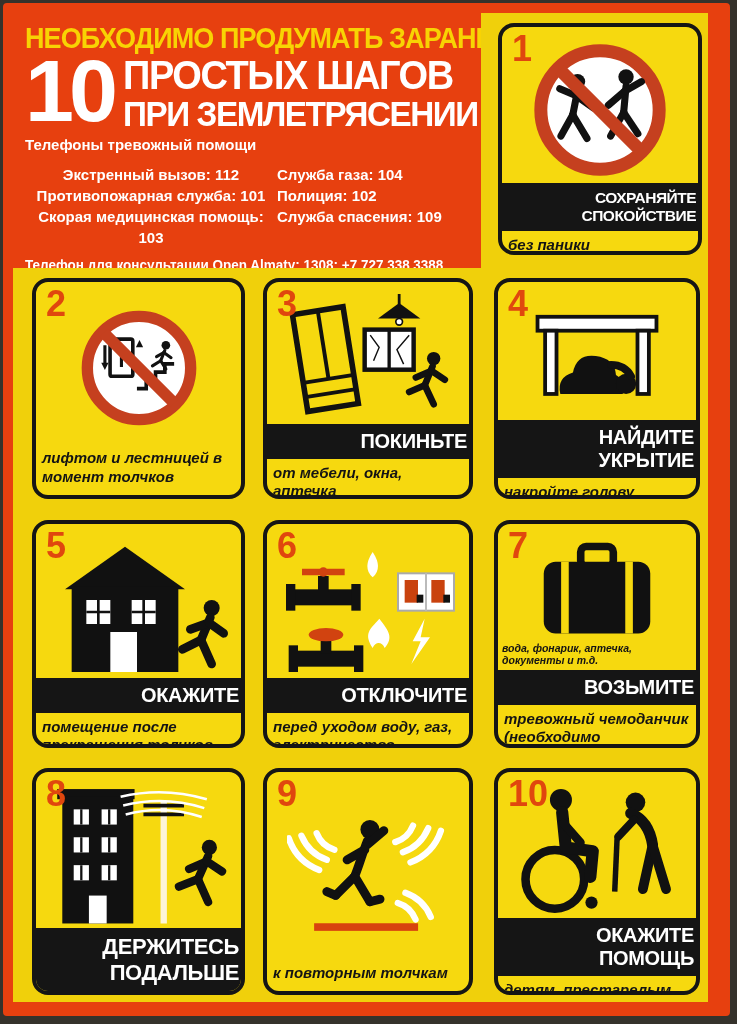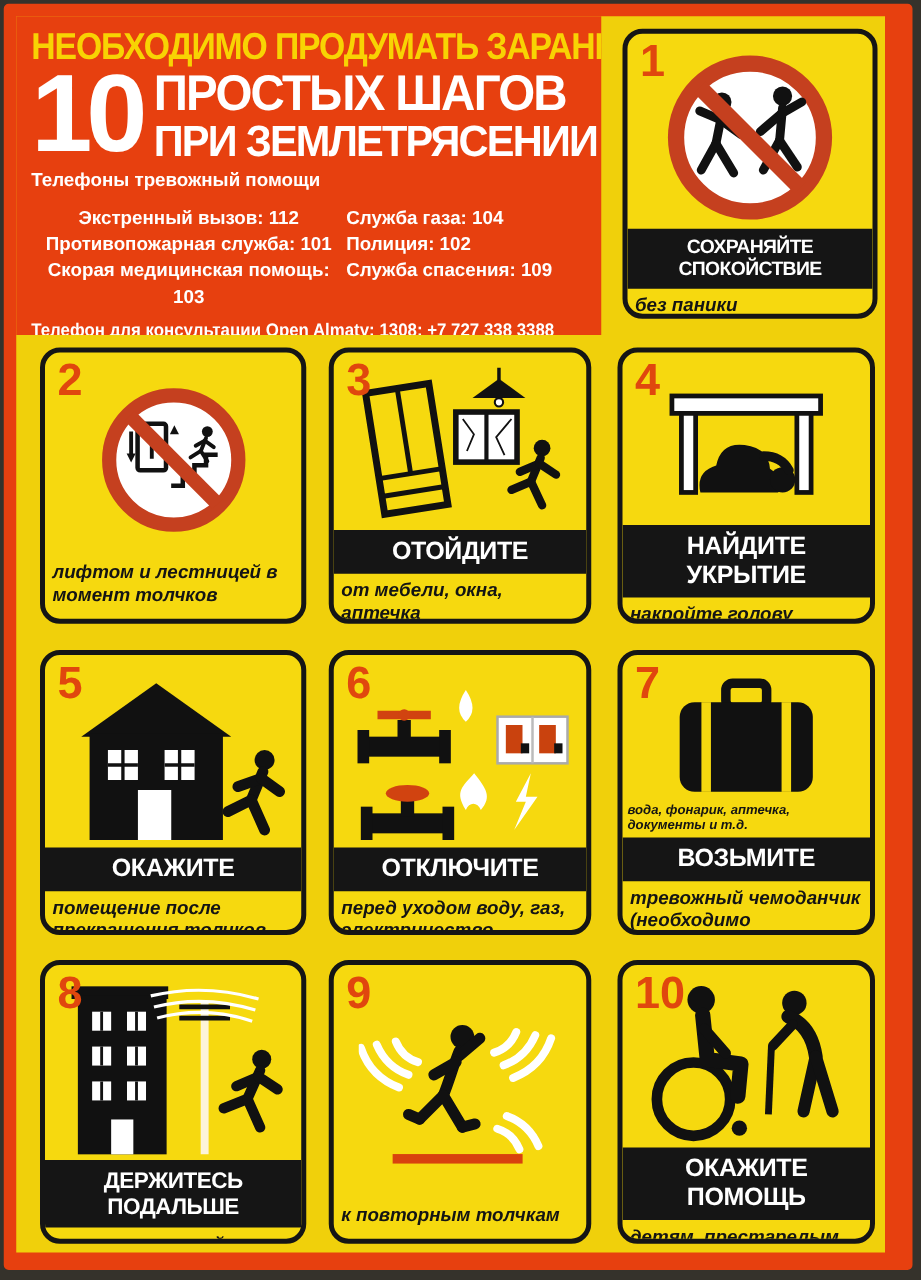--- a/index.html
+++ b/index.html
@@ -22,24 +22,24 @@
   .phones{display:flex;margin-top:11px;font-size:15px;font-weight:bold;line-height:1.4;}
   .phones-col-left{width:252px;text-align:center;}
   .phones-col-right{flex:1;}
   .consult{margin-top:9px;font-size:14.5px;font-weight:bold;white-space:nowrap;
            transform:scaleX(0.93);transform-origin:left;}
   
   .card{position:absolute;box-sizing:border-box;background:#f6d90f;border:4px solid #151515;
         border-radius:16px;overflow:hidden;display:flex;flex-direction:column;}
   .card-number{position:absolute;top:4px;left:10px;font-size:36px;font-weight:bold;color:#e0470e;line-height:1;}
   .card-icon{flex:1;display:flex;align-items:center;justify-content:center;padding:12px 6px 2px;}
-  .card-band{background:#151515;color:#fff;font-weight:bold;text-align:center;font-size:20px;
+  .card-band{background:#151515;color:#fff;font-weight:bold;text-align:right;font-size:20px;
              padding:6px 2px;letter-spacing:-0.3px;flex:none;}
   .band-sm{font-size:15.5px;letter-spacing:-0.5px;}
-  .band-md{font-size:18px;letter-spacing:-0.4px;}
+  .band-md{font-size:22px;letter-spacing:-0.4px;}
   .card-sub{text-align:left;font-weight:bold;font-style:italic;font-size:15px;line-height:1.22;
             padding:5px 6px 9px;color:#141414;flex:none;}
   .icon-caption{text-align:left;font-weight:bold;font-style:italic;font-size:10.5px;line-height:1.15;
                 padding:0 4px 4px;color:#141414;flex:none;}
   svg{display:block;}
 </style>
 </head>
 <body>
 
 <div class="page">
@@ -144,21 +144,21 @@
         <g stroke="#111" stroke-width="6" stroke-linecap="round" fill="none">
           <circle cx="134" cy="58" r="6" fill="#111" stroke="none"></circle>
           <path d="M133 65 L126 82"></path>
               <path d="M132 69 L118 75"></path>
               <path d="M132 69 L144 77"></path>
           <path d="M126 82 L112 88"></path>
               <path d="M126 82 L134 99"></path>
         </g>
       </svg>
     </div>
-    <div class="card-band">ОТОЙДИТЕ</div>
+    <div class="card-band">ПОКИНЬТЕ</div>
     <div class="card-sub">от мебели, окна, аптечка</div>
   </div>
 
   <div class="card" style="left:481px;top:265px;width:206px;height:221px;">
     <div class="card-number">4</div>
     <div class="card-icon">
       <svg width="168" height="124" viewBox="0 0 130 98">
         <rect x="18" y="18" width="94" height="11" fill="#fff" stroke="#111" stroke-width="3"></rect>
         <rect x="24" y="29" width="9" height="50" fill="#fff" stroke="#111" stroke-width="3"></rect>
         <rect x="97" y="29" width="9" height="50" fill="#fff" stroke="#111" stroke-width="3"></rect>

